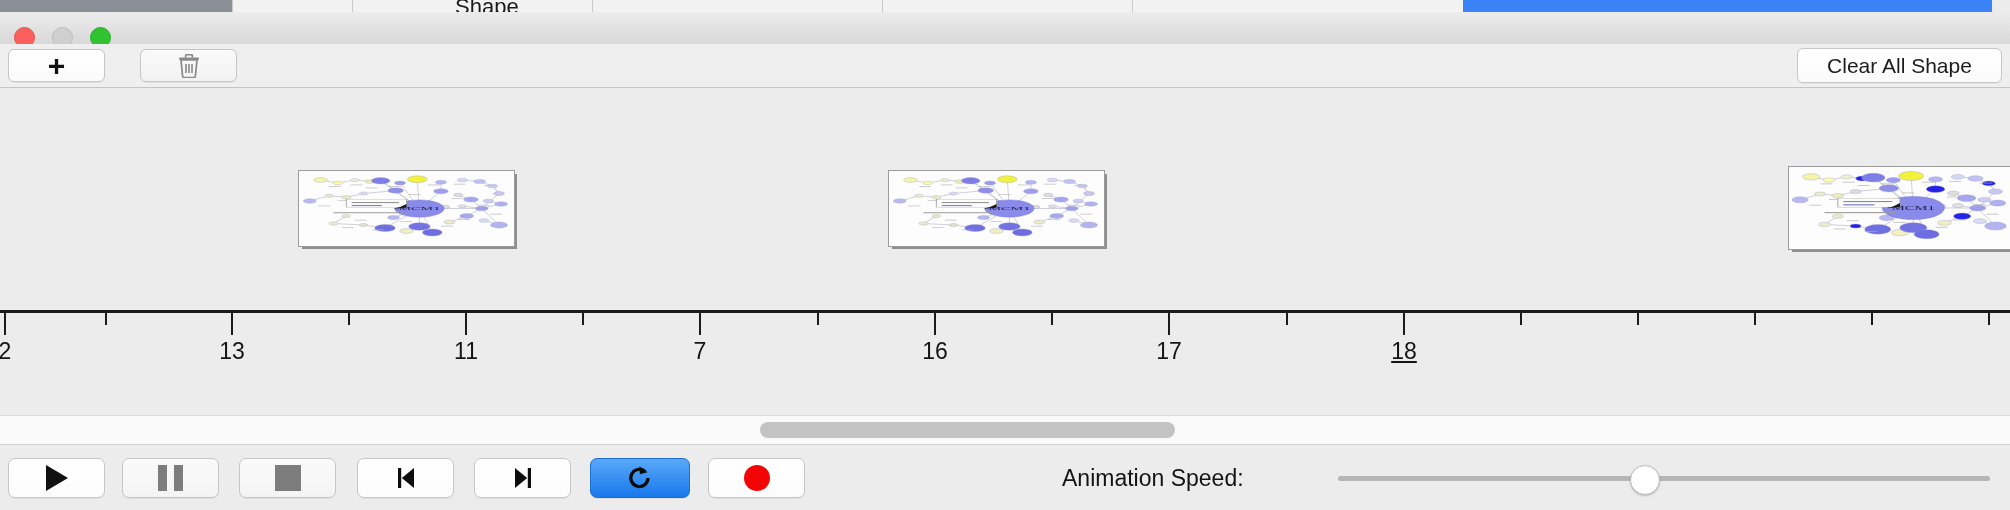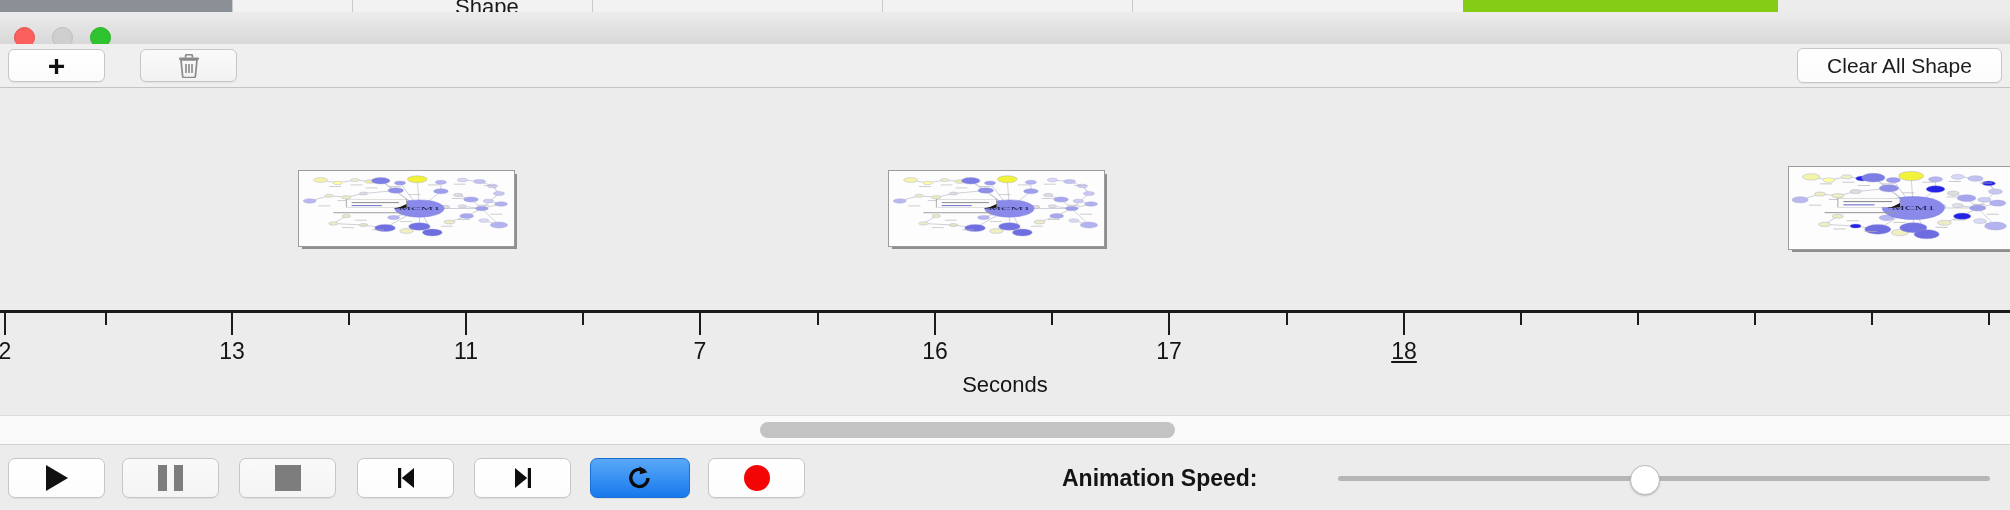--- a/index.html
+++ b/index.html
@@ -5,21 +5,21 @@
   html,body{margin:0;padding:0;}
   body{
     width:2010px;height:510px;overflow:hidden;
     font-family:"Liberation Sans", sans-serif;
     background:#ececec;
     -webkit-font-smoothing:antialiased;
   }
   .app{position:relative;width:2010px;height:510px;}
 
   
-  .bg-strip{position:absolute;left:0;top:0;width:1778px;height:12px;background:#84cc16;overflow:hidden;text-decoration:underline;}
+  .bg-strip{position:absolute;left:0;top:0;width:1992px;height:12px;background:#3b82f6;overflow:hidden;text-decoration:underline;}
   .bg-dark{position:absolute;left:0;top:0;width:232px;height:12px;background:#8b8f96;}
   .bg-seg{position:absolute;top:0;height:12px;background:#f2f2f2;border-left:1px solid #c9c9c9;}
   .bg-tabtxt{position:absolute;font-size:22px;color:#1a1a1a;top:-6px;font-family:"Liberation Sans",sans-serif;}
 
   
   .titlebar{
     position:absolute;left:0;top:12px;width:2010px;height:32px;
     background:linear-gradient(to bottom,#ececec 0%,#d8d8d8 100%);
     border-bottom:1px solid #b4b4b4;
   }
@@ -114,21 +114,21 @@
     border:1px solid #1a6fd0;
   }
   .ico-play{width:0;height:0;border-left:22px solid #111;border-top:13px solid transparent;border-bottom:13px solid transparent;}
   .ico-pause{display:flex;gap:7px;}
   .ico-pause i{display:block;width:9px;height:26px;background:#7d7d7d;}
   .ico-stop{width:26px;height:26px;background:#7d7d7d;}
   .ico-rec{width:26px;height:26px;border-radius:50%;background:#f40505;}
 
   .speed-label{
     position:absolute;left:1062px;top:13px;height:40px;line-height:40px;
-    font-size:23px;color:#141414;font-weight:bold;
+    font-size:23px;color:#141414;
   }
   .slider{position:absolute;left:1338px;top:31px;width:652px;height:5px;background:#b6b6b6;border-radius:3px;}
   .slider-thumb{
     position:absolute;left:1630px;top:20px;width:28px;height:28px;border-radius:50%;
     background:#ffffff;border:1px solid #bdbdbd;box-shadow:0 1px 2px rgba(0,0,0,0.22);
   }
 </style>
 </head>
 <body>
 
@@ -527,21 +527,20 @@
         <div class="ticklabel" style="left: 1169px;">17</div>
         <div class="tick minor" style="left: 1286px;"></div>
         <div class="tick major" style="left: 1403px;"></div>
         <div class="ticklabel" style="left: 1404px; text-decoration: underline;">18</div>
         <div class="tick minor" style="left: 1520px;"></div>
         <div class="tick minor" style="left: 1637px;"></div>
         <div class="tick minor" style="left: 1754px;"></div>
         <div class="tick minor" style="left: 1871px;"></div>
         <div class="tick minor" style="left: 1988px;"></div>
       </div>
-    <div class="axis-title">Seconds</div>
   </div>
 
   <div class="scroll-track">
     <div class="scroll-thumb" id="scrollthumb" style="left: 760px; width: 415px;"></div>
   </div>
 
   <div class="playbar">
     <div class="pbtn" style="left:8px;width:97px;">
       <span class="ico-play"></span>
     </div>

